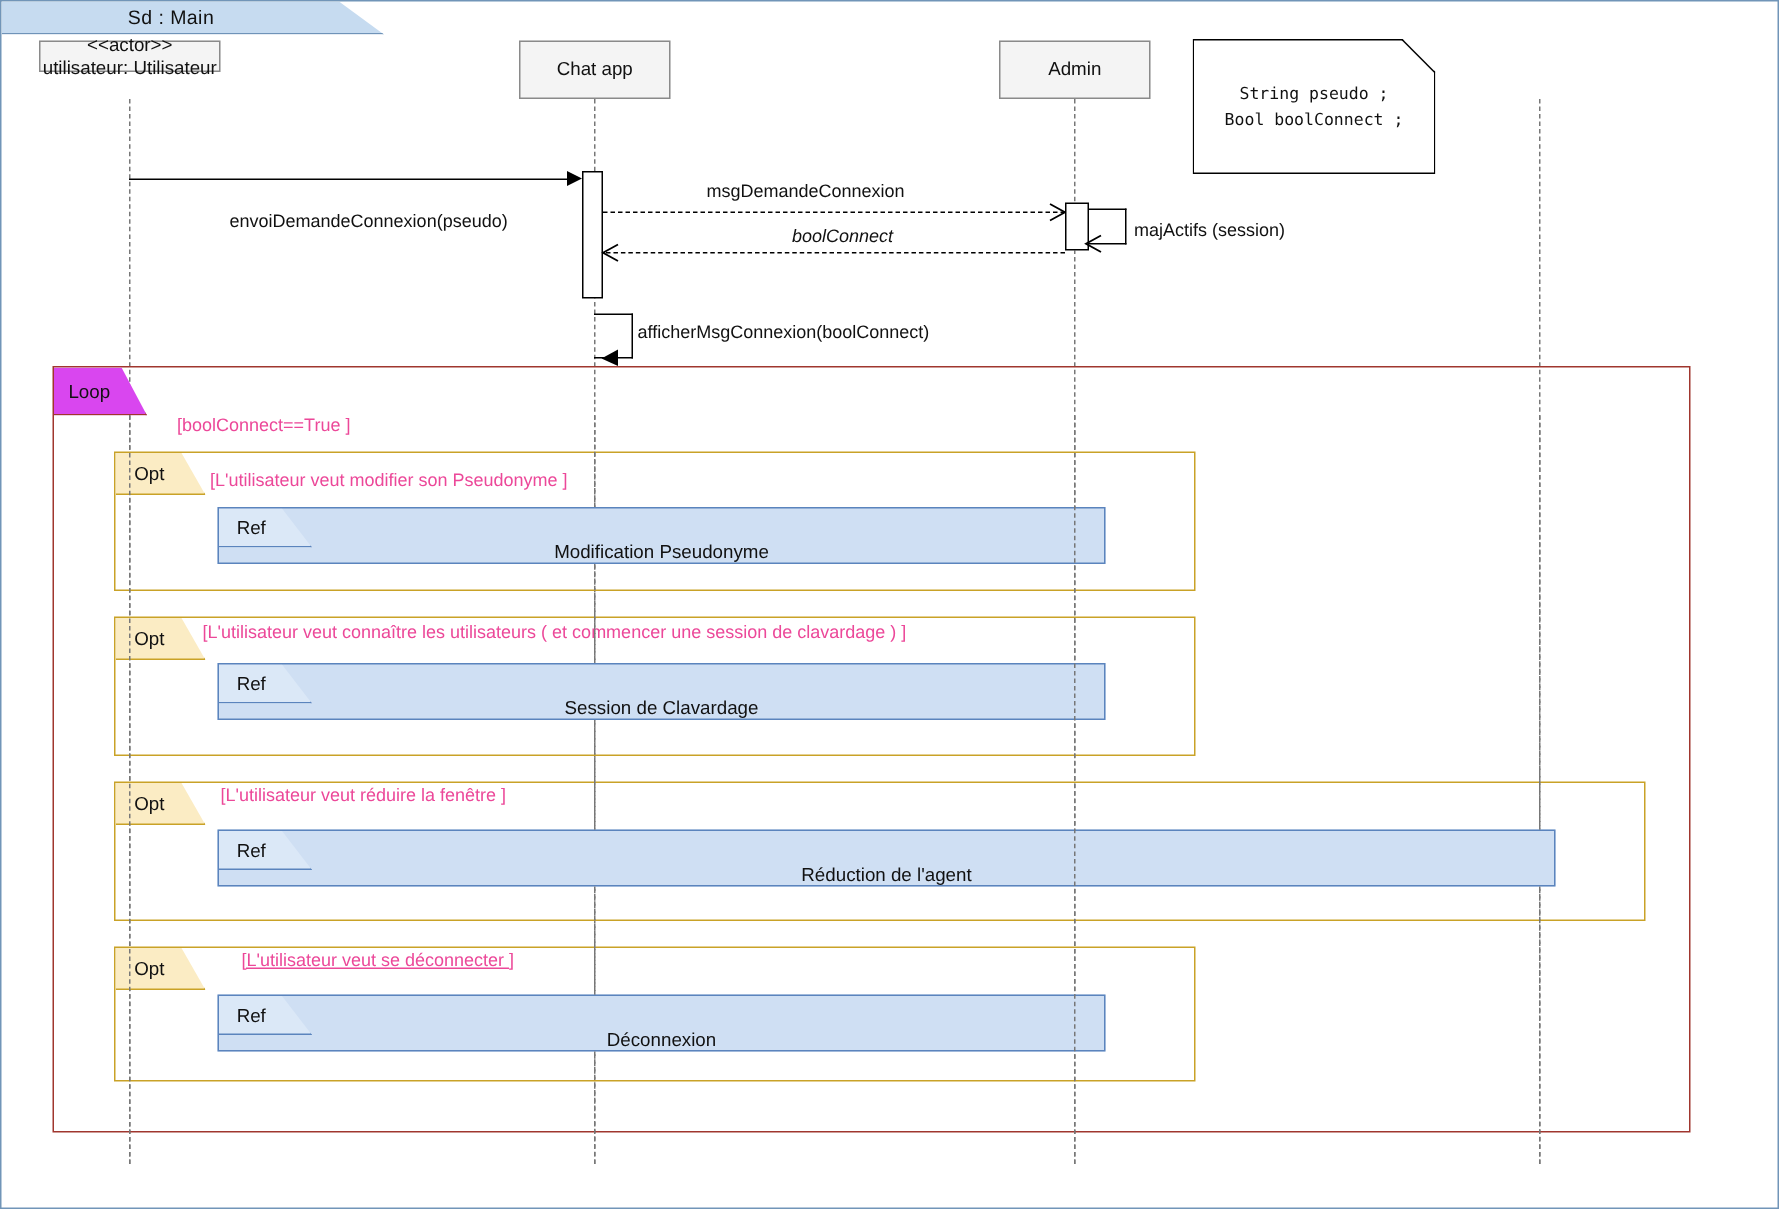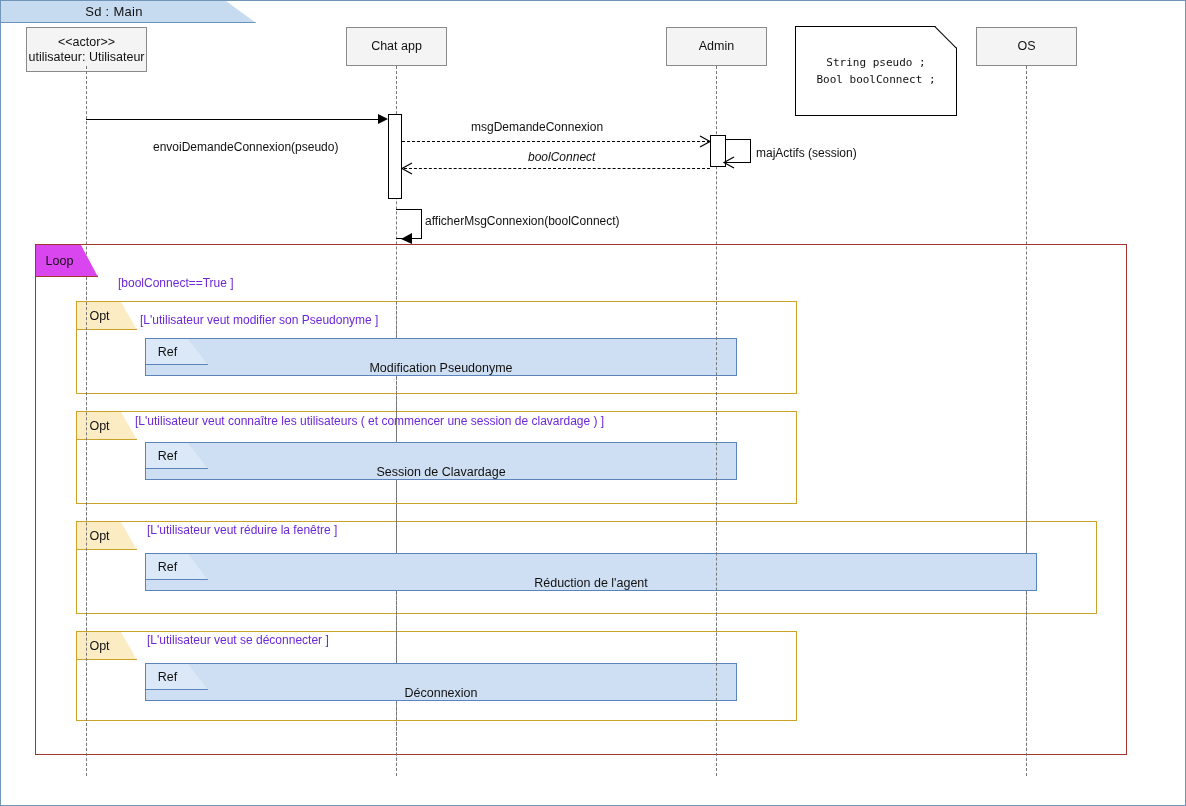--- a/index.html
+++ b/index.html
@@ -118,21 +118,21 @@
     background: #d946ef;
     border-right: 1px solid #a0362e;
     border-bottom: 1px solid #a0362e;
   }
   .frag-tab.opt {
     background: #fbecc4;
     border-right: 1px solid #c9a227;
     border-bottom: 1px solid #c9a227;
   }
   .guard {
-    font-size: 12px; color: #6d28d9; white-space: nowrap;
+    font-size: 12px; color: #ec4899; white-space: nowrap;
   }
 
   
   .ref-box {
     background: #cfdff3;
     border: 1px solid #5b84bd;
     display: flex; align-items: flex-end; justify-content: center;
     font-size: 12.5px; color: #111;
   }
   .ref-tab {
@@ -148,39 +148,36 @@
 </style>
 </head>
 <body>
 
 <div id="page">
 
   <div class="abs frame-tab">
     <span>Sd :  Main</span>
   </div>
 
-  <div class="abs lifeline-head" style="left:25px; top:26px; width:121px; height:45px;">
+  <div class="abs lifeline-head" style="left:25px; top:26px; width:121px; height:21px;">
     <span class="stereo">&lt;&lt;actor&gt;&gt;</span>
     <span>utilisateur: Utilisateur</span>
   </div>
   <div class="abs lifeline" style="left:85px; top:65px; height:710px;"></div>
 
   <div class="abs lifeline-head" style="left:345px; top:26px; width:101px; height:39px;">
     <span>Chat app</span>
   </div>
   <div class="abs lifeline" style="left:395px; top:65px; height:710px;"></div>
 
   <div class="abs lifeline-head" style="left:665px; top:26px; width:101px; height:39px;">
     <span>Admin</span>
   </div>
   <div class="abs lifeline" style="left:715px; top:65px; height:710px;"></div>
 
-  <div class="abs lifeline-head" style="left:975px; top:26px; width:101px; height:39px;">
-    <span>OS</span>
-  </div>
   <div class="abs lifeline" style="left:1025px; top:65px; height:710px;"></div>
 
   <div class="abs note" style="left:794px; top:25px; width:162px; height:90px;">
     <span>String pseudo ;</span>
     <span>Bool boolConnect ;</span>
   </div>
   <div class="abs note-fold" style="left:934px; top:25px;"></div>
 
   <div class="abs msg-label" style="left:152px; top:99px;margin-top:40px;">envoiDemandeConnexion(pseudo)</div>
   <div class="abs msg-line-solid" style="left:85px; top:118px; width:293px;"></div>
@@ -258,21 +255,21 @@
   </div>
   <div class="abs ref-tab" style="left:145px; top:553px; width:62px; height:26px;">
     <span>Ref</span>
   </div>
 
   <div class="abs frag opt" style="left:75px; top:630px; width:721px; height:90px;"></div>
   <div class="abs frag-tab opt" style="left:76px; top:631px; width:60px; height:28px;
        -webkit-clip-path:polygon(0 0,44px 0,60px 28px,0 28px); clip-path:polygon(0 0,44px 0,60px 28px,0 28px); padding-right:14px;">
     <span>Opt</span>
   </div>
-  <div class="abs guard" style="left:146px; top:632px;">[L'utilisateur veut se déconnecter ]</div>
+  <div class="abs guard" style="left:160px; top:632px;text-decoration:underline;">[L'utilisateur veut se déconnecter ]</div>
   <div class="abs ref-box" style="left:144px; top:662px; width:592px; height:38px;">
     <span>Déconnexion</span>
   </div>
   <div class="abs ref-tab" style="left:145px; top:663px; width:62px; height:26px;">
     <span>Ref</span>
   </div>
 
   <div class="abs lifeline" style="left:85px; top:276px; height:499px; z-index:5;"></div>
   <div class="abs lifeline" style="left:395px; top:276px; height:61px; z-index:5;"></div>
   <div class="abs lifeline" style="left:395px; top:375px; height:66px; z-index:5;"></div>

